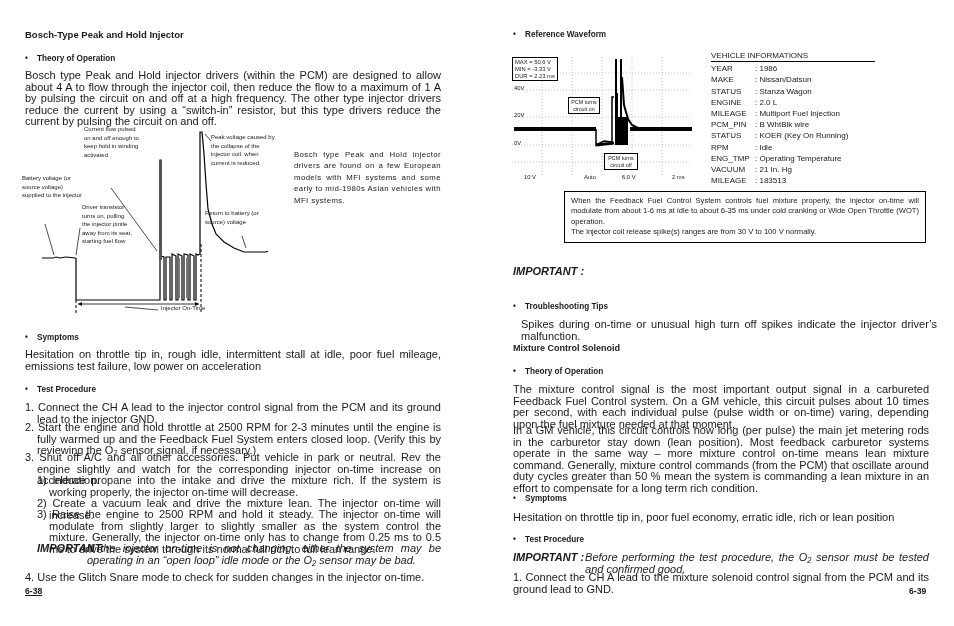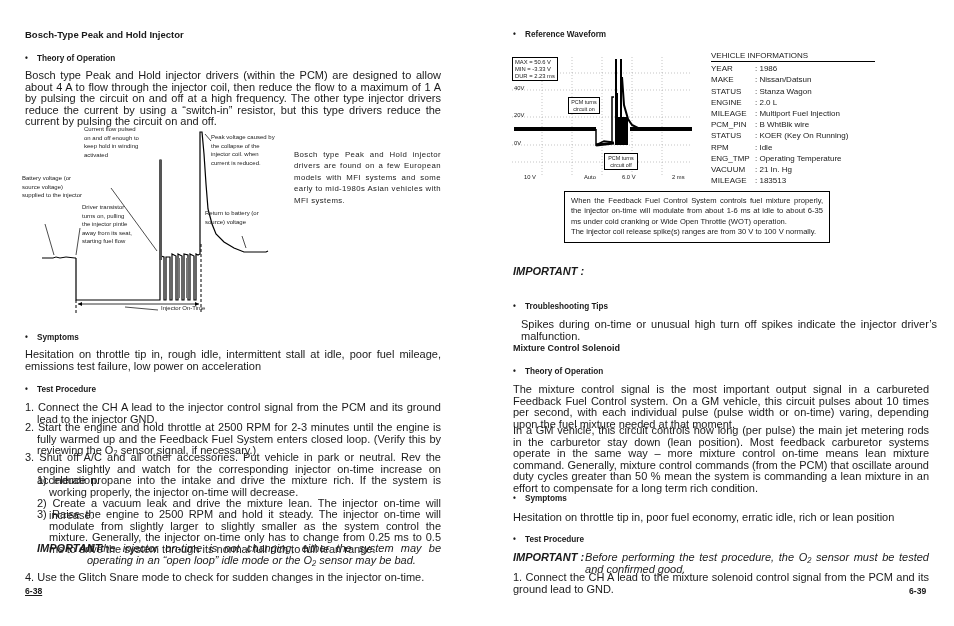--- a/index.html
+++ b/index.html
@@ -176,21 +176,21 @@
     <div class="row">
         <span class="k">VACUUM</span>
         <span class="v">: 21 In. Hg</span>
       </div>
     <div class="row">
         <span class="k">MILEAGE</span>
         <span class="v">: 183513</span>
       </div>
   </div>
 
-  <div class="abs note-box" style="left:87px;top:191px;width:266px;">
+  <div class="abs note-box" style="left:87px;top:191px;width:362px;">
     <div style="text-align:justify;">When the Feedback Fuel Control System controls fuel mixture properly, the injector on-time will modulate from about 1-6 ms at idle to about 6-35 ms under cold cranking or Wide Open Throttle (WOT) operation.</div>
     <div>The injector coil release spike(s) ranges are from 30 V to 100 V normally.</div>
   </div>
 
   <div class="abs p" style="left:36px;top:266px;width:416px;display:flex;">
     <span class="b it" style="white-space:nowrap;flex:none;">IMPORTANT :</span>
   </div>
 
   <div class="abs h2 bullet" style="left:36px;top:302px;">Troubleshooting Tips</div>
   <div class="abs p" style="left:44px;top:319px;width:416px;">Spikes during on-time or unusual high turn off spikes indicate the injector driver’s malfunction.</div>

